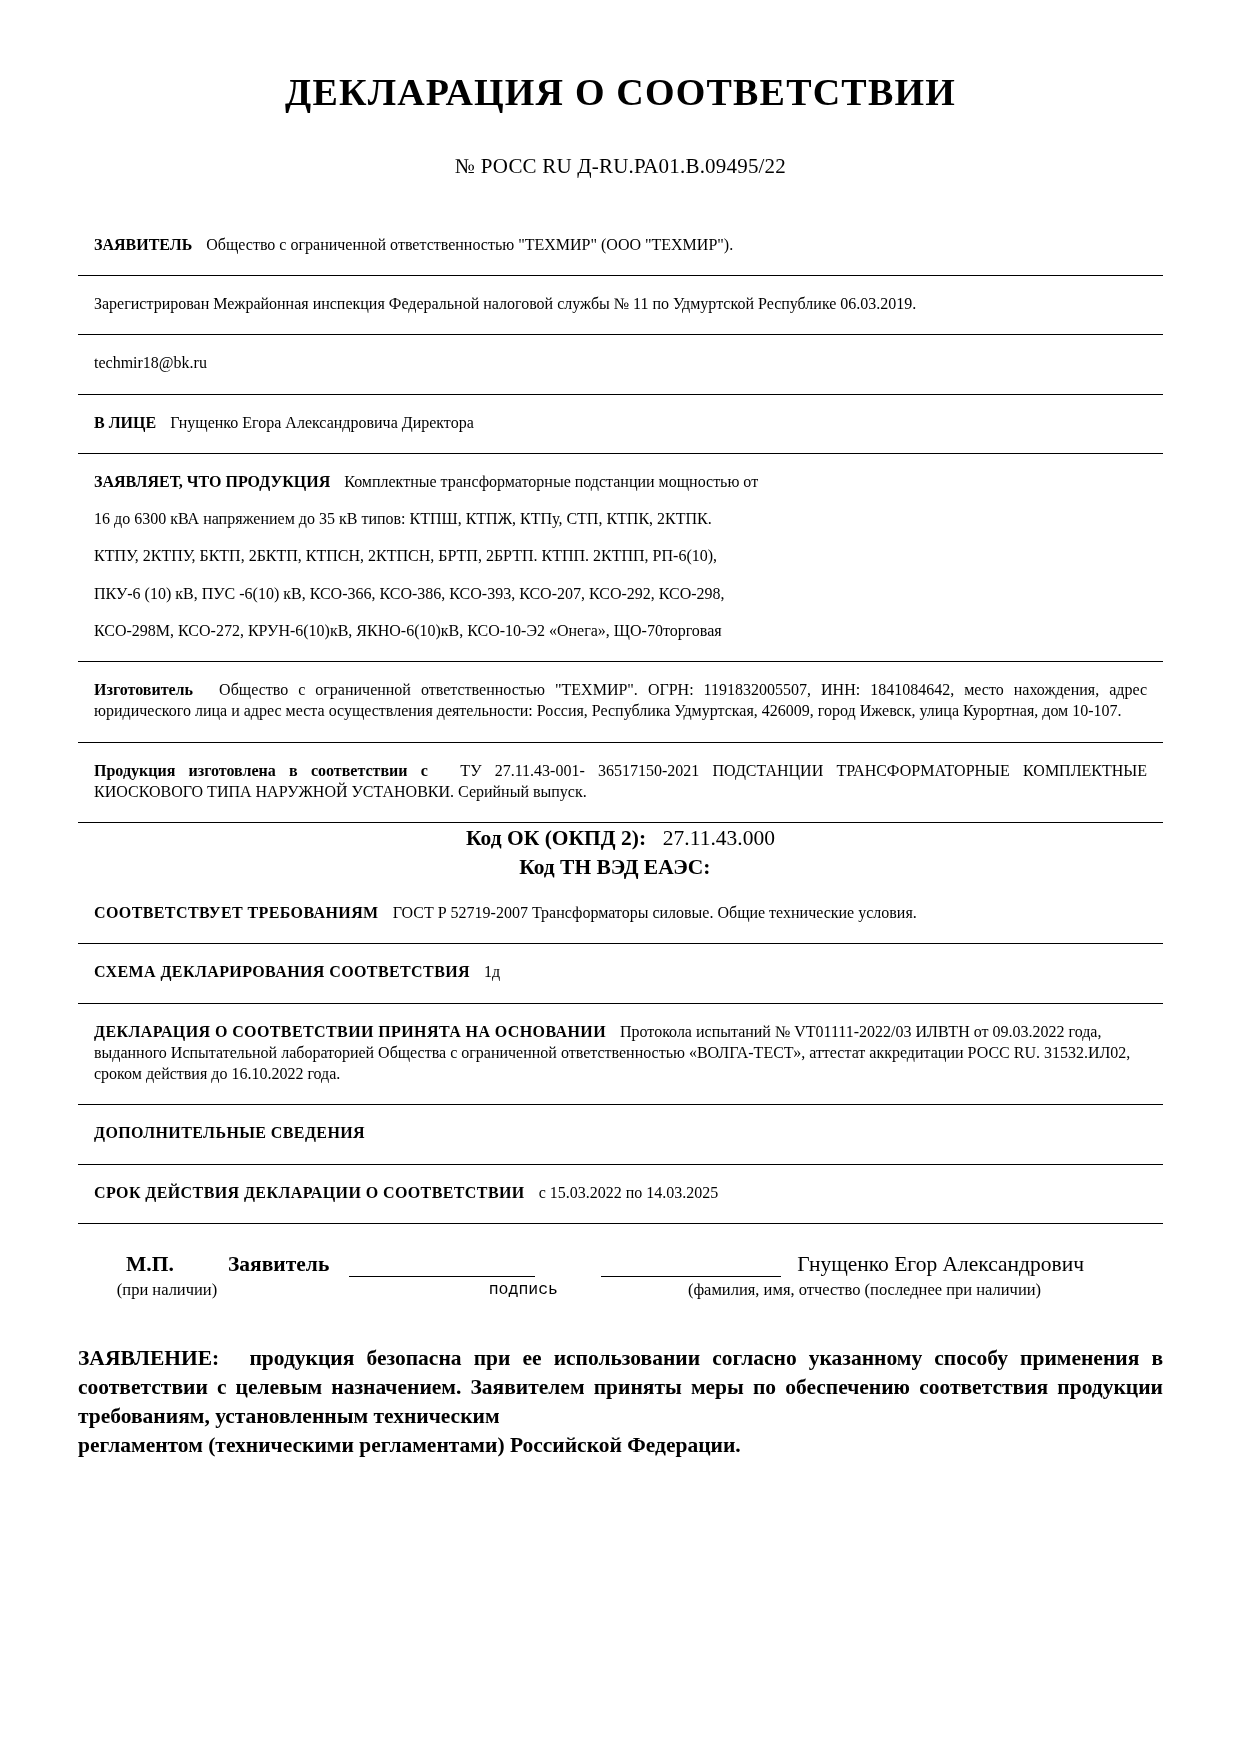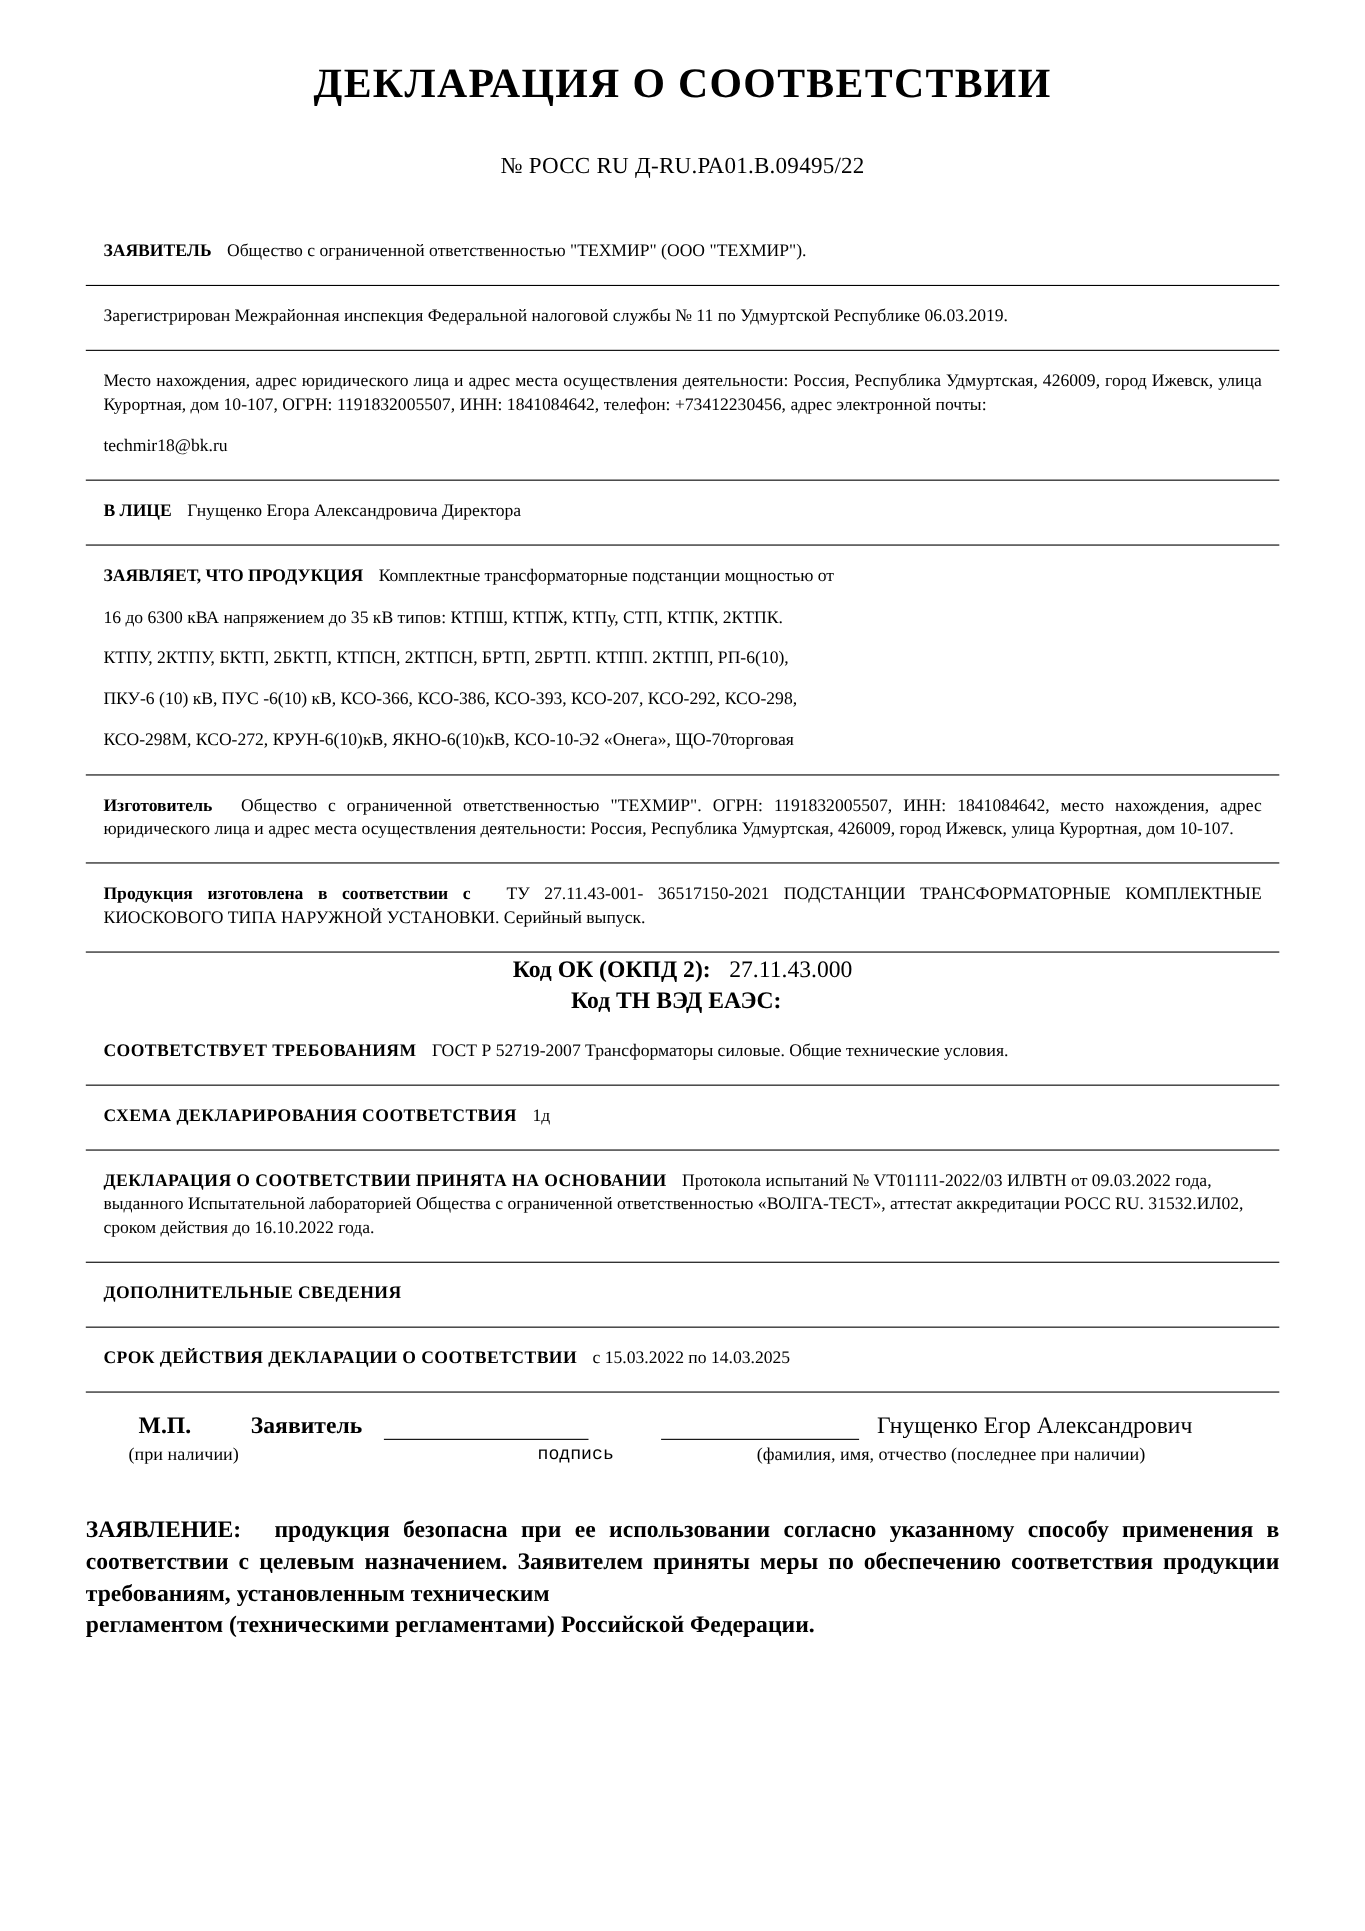--- a/index.html
+++ b/index.html
@@ -13,21 +13,21 @@
     height: 1755px;
     font-family: "Liberation Serif", "DejaVu Serif", serif;
     color: #000000;
     position: relative;
     overflow: hidden;
   }
   .page {
     box-sizing: border-box;
     width: 1241px;
     height: 1755px;
-    padding: 56px 78px 0 78px;
+    padding: 72px 78px 0 78px;
   }
 
   
   .doc-title {
     text-align: center;
     font-size: 38px;
     font-weight: bold;
     letter-spacing: 1.2px;
     line-height: 1.1;
     margin: 0 0 40px 0;
@@ -70,21 +70,21 @@
   
   .code-line {
     font-size: 21.5px;
     line-height: 1.32;
     text-align: center;
     margin: 0;
   }
 
   
   .sig-block {
-    margin-top: 18px;
+    margin-top: 28px;
     padding: 0 18px;
   }
   .sig-row {
     display: flex;
     align-items: flex-end;
     font-size: 21.5px;
   }
   .sig-mp {
     font-weight: bold;
     width: 132px;
@@ -168,21 +168,20 @@
       <span class="gap-1"></span>
       <span>Общество с ограниченной ответственностью "ТЕХМИР"  (ООО "ТЕХМИР").</span>
     </p>
   </div>
 
   <div class="section">
     <p class="para">Зарегистрирован Межрайонная инспекция Федеральной налоговой службы № 11 по Удмуртской Республике 06.03.2019.</p>
   </div>
 
   <div class="section">
-    <p class="para">Место нахождения, адрес юридического лица и адрес места осуществления деятельности: Россия, Республика Удмуртская, 426009, город Ижевск, улица Курортная, дом 10-107, ОГРН: 1191832005507, ИНН: 1841084642, телефон: +73412230456, адрес электронной почты:</p>
     <p class="para plain">techmir18@bk.ru</p>
   </div>
 
   <div class="section">
     <p class="para plain">
       <span class="lbl">В ЛИЦЕ</span>
       <span class="gap-1"></span>
       <span>Гнущенко Егора Александровича Директора</span>
     </p>
   </div>

